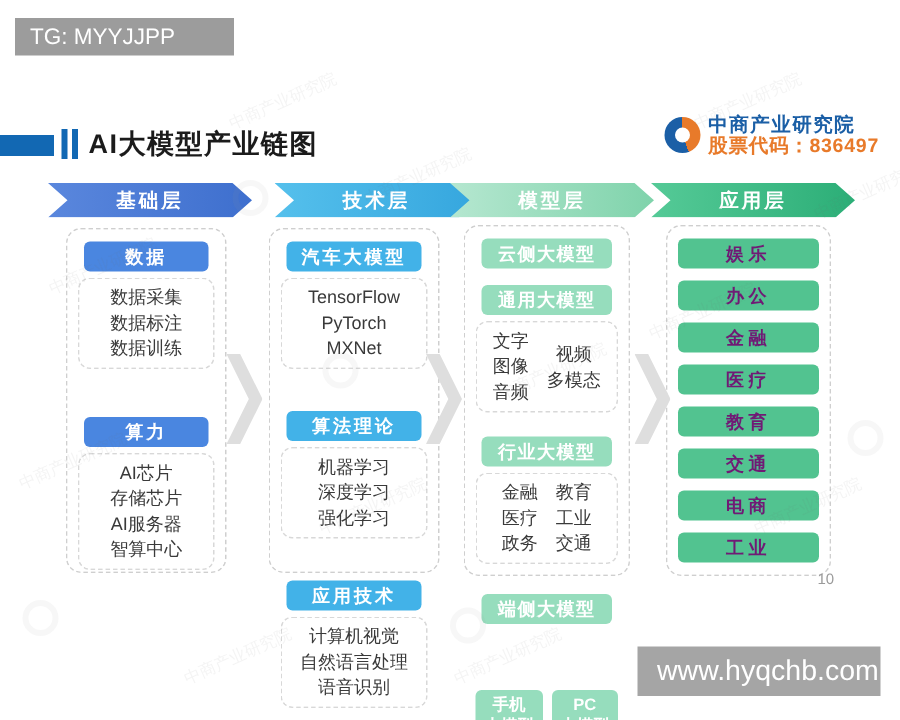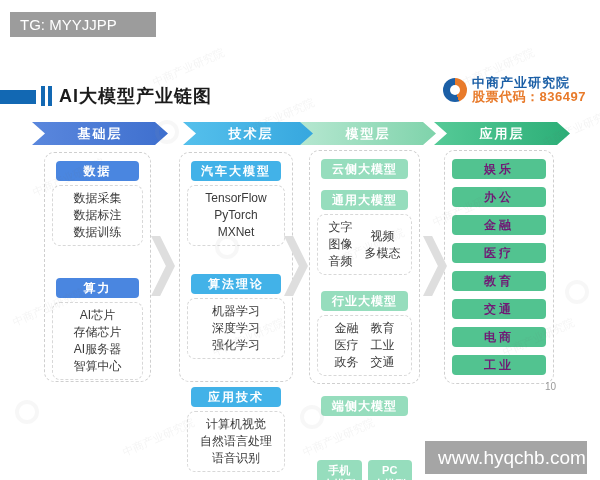--- a/index.html
+++ b/index.html
@@ -76,21 +76,21 @@
   .app-btn{background:#52c390;border-radius:4px;color:#701a75;font-size:12px;font-weight:bold;
     text-align:center;height:20px;line-height:20px;letter-spacing:3px;}
 
   
   .chev{position:absolute;top:236px;width:24px;height:60px;background:#dedede;
     clip-path:polygon(0 0,38% 0,100% 50%,38% 100%,0 100%,62% 50%);}
   .chev-1{left:151px;} .chev-2{left:284px;} .chev-3{left:423px;}
 
   .page-num{position:absolute;left:545px;top:381px;font-size:10px;color:#9a9a9a;}
 
-  .url-box{position:absolute;left:425px;top:441px;width:162px;height:33px;background:#a5a5a5;
+  .url-box{position:absolute;left:425px;top:431px;width:162px;height:33px;background:#a5a5a5;
     color:#fff;font-size:19px;line-height:33px;padding-left:13px;box-sizing:border-box;}
 </style>
 </head>
 <body>
 
 <div class="tg-box">TG: MYYJJPP</div>
 
 <div class="title-bar"></div>
 <div class="title-tick tick1"></div>
 <div class="title-tick tick2"></div>

